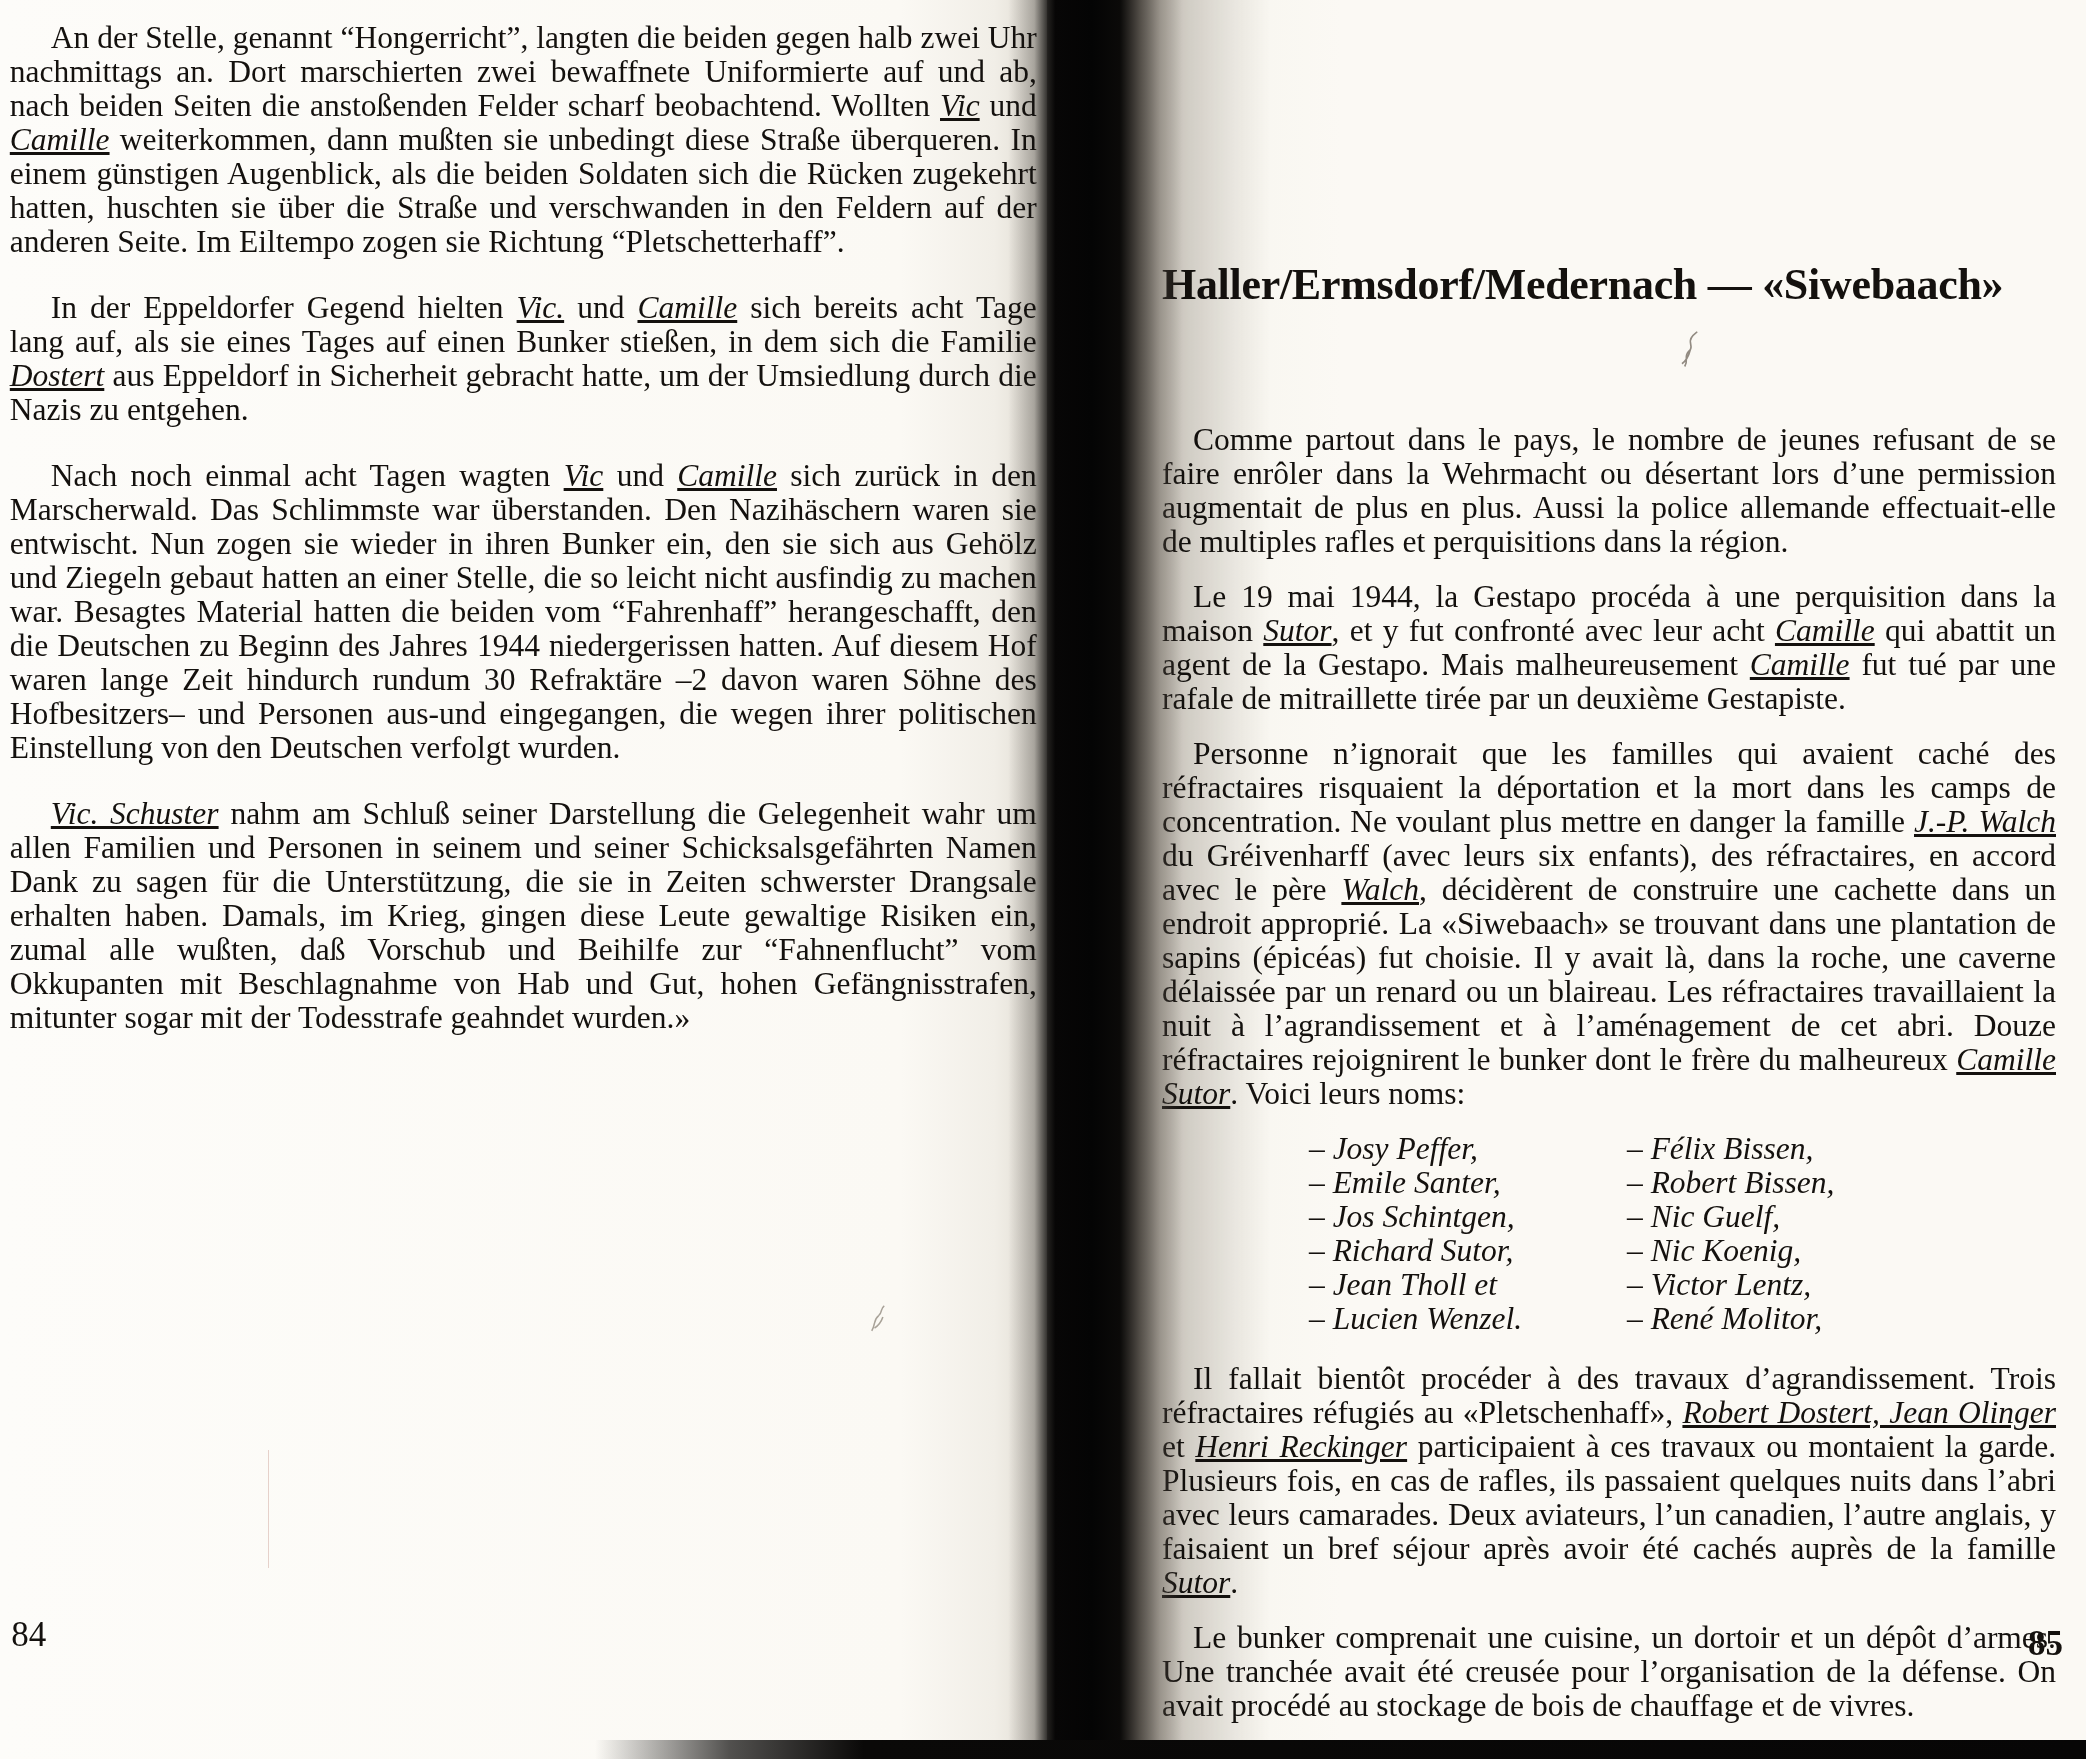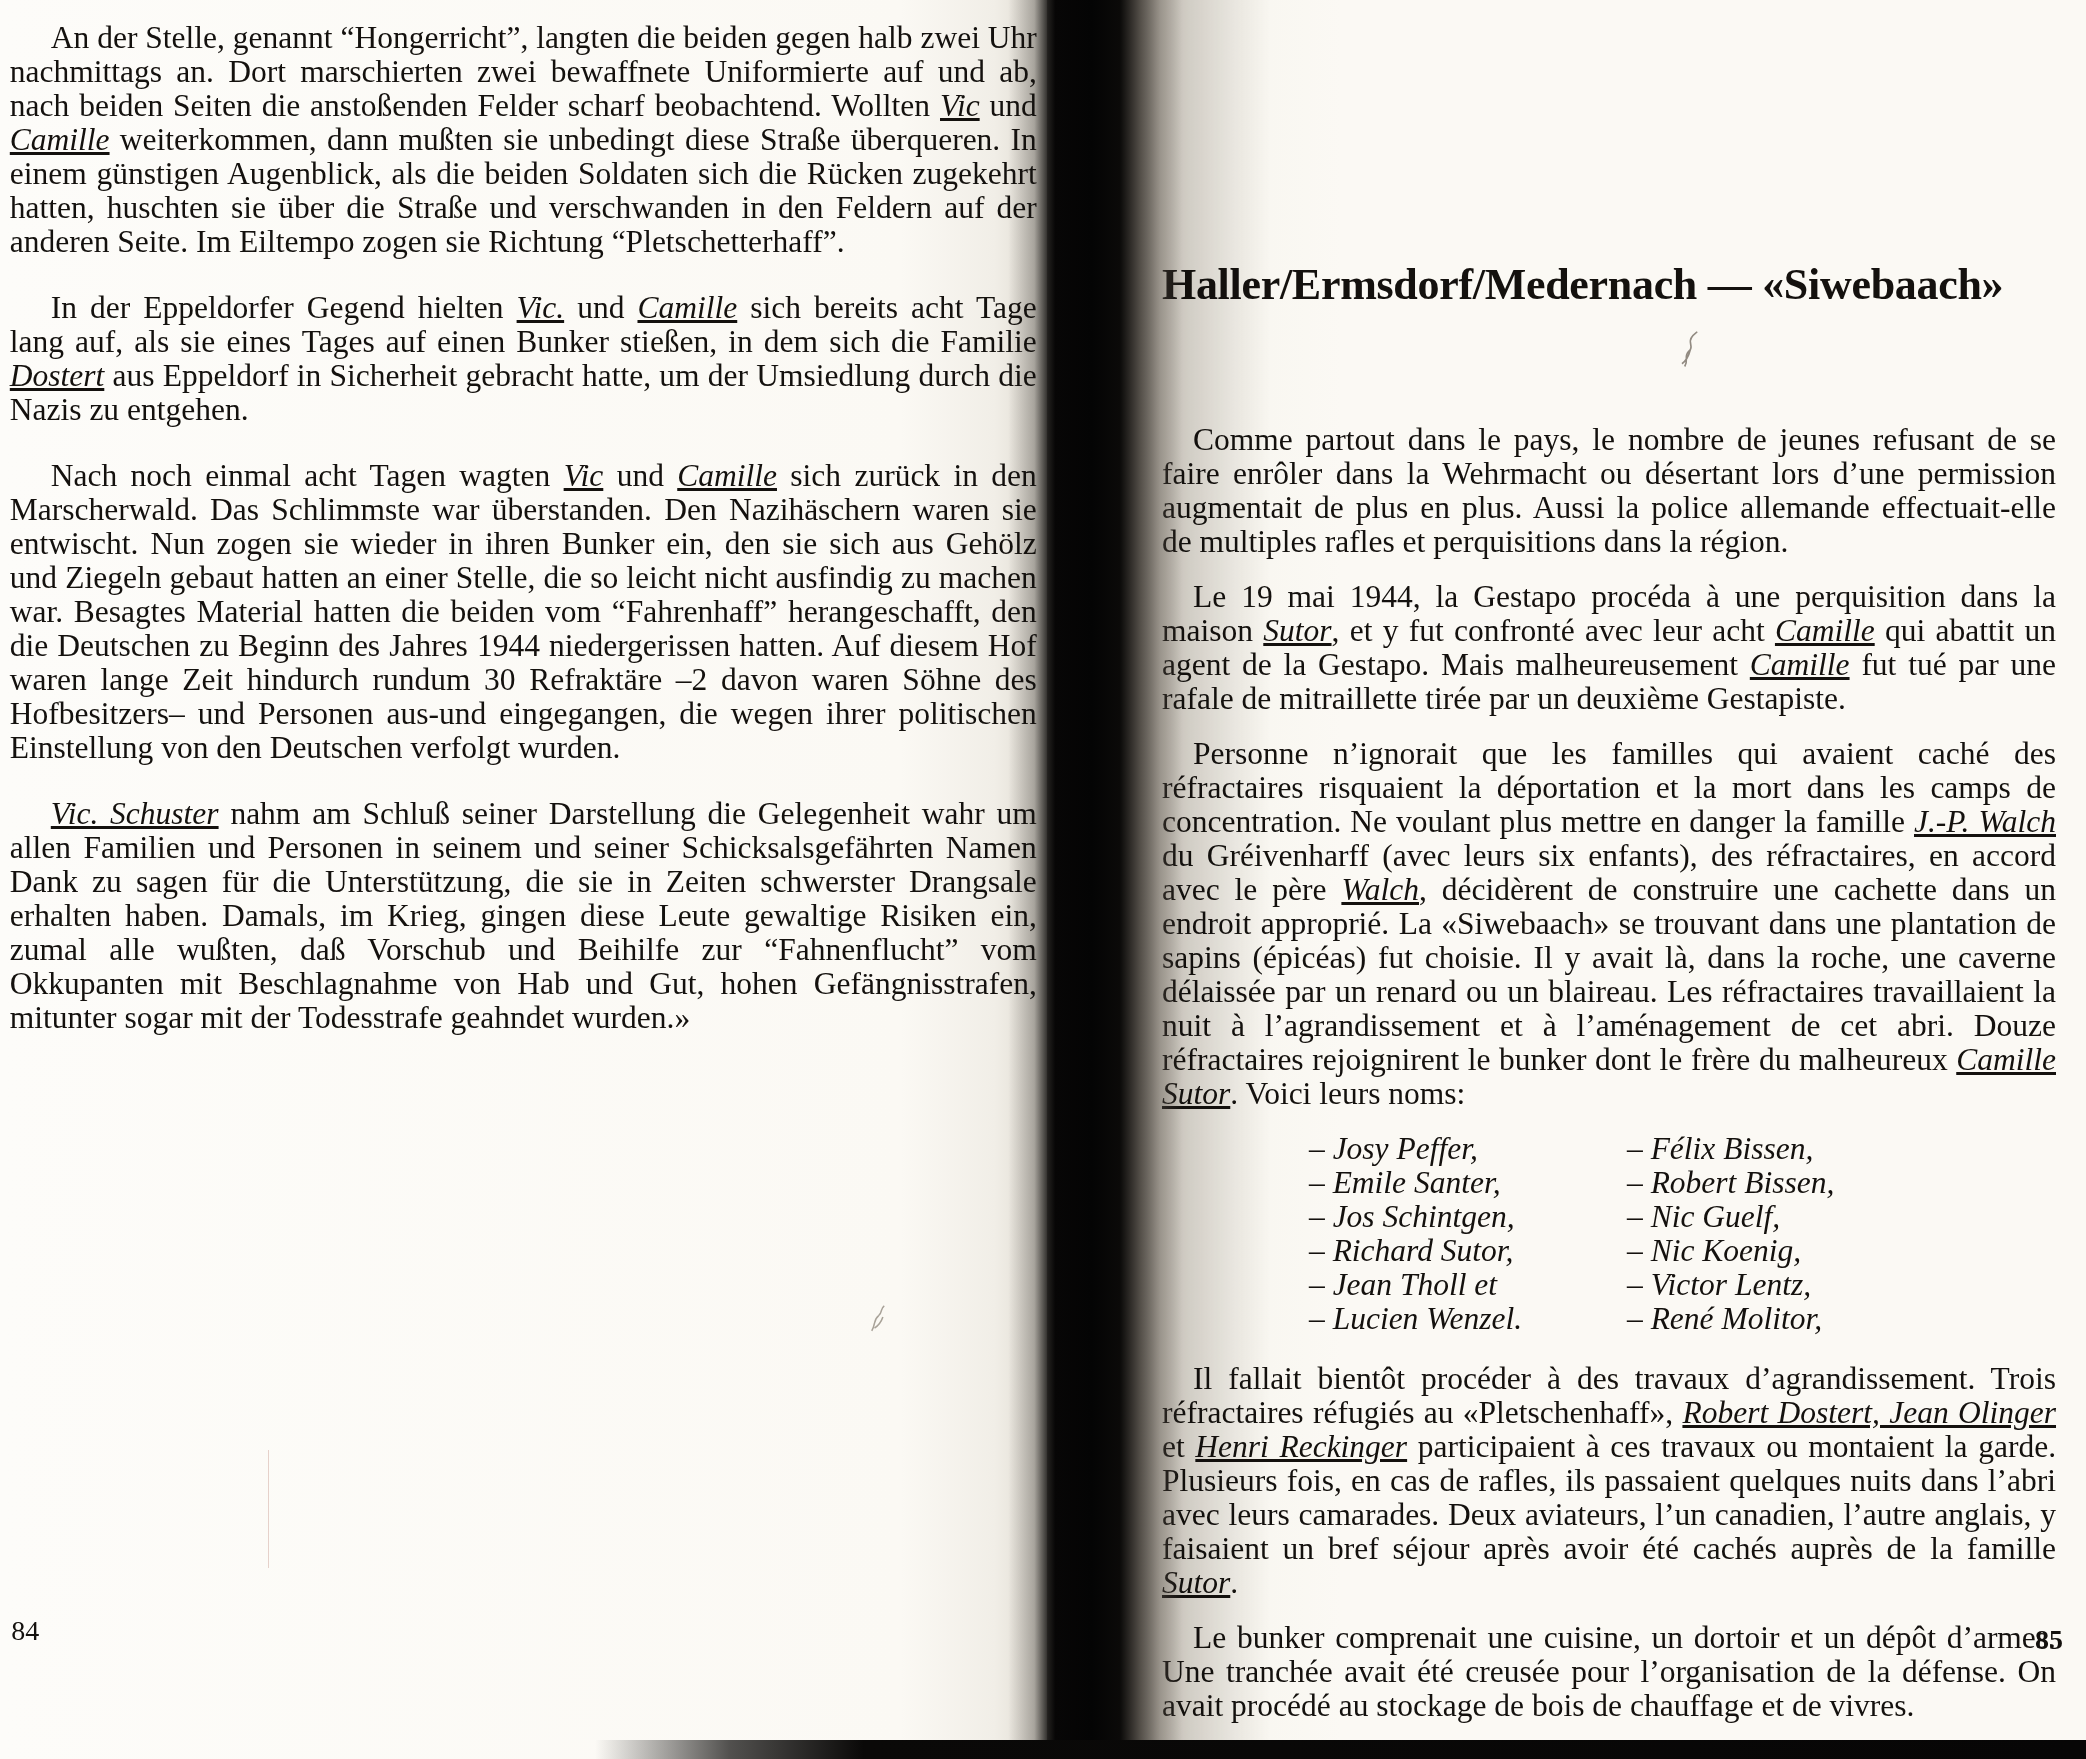--- a/index.html
+++ b/index.html
@@ -57,21 +57,21 @@
         hyphens:auto;-webkit-hyphens:auto;}
   .names{
     display:grid;grid-template-columns:318px auto;
     margin:5.6px 0 26.6px 147px;font-style:italic;font-size:31.5px;line-height:34px;
   }
   .names ul{list-style:none;margin:0;padding:0;}
   
   .footnote{position:absolute;left:9.8px;top:1503px;}
   .footnote .rule{width:105px;height:3.5px;background:#1b1813;margin-bottom:17px;}
   .footnote p{margin:0 0 2.8px 0;font-style:italic;font-size:29px;line-height:32px;}
-  .pagenum{font-size:28px;}
+  .pagenum{font-size:35px;}
   .left-num{position:absolute;left:11.2px;top:1615px;}
   .right-num{position:absolute;right:24px;top:1624px;font-weight:bold;}
 </style>
 </head>
 <body>
 
 <div class="scan">
 
   <section class="page left" lang="de">
     <div class="body-text pl" id="left-paras">

